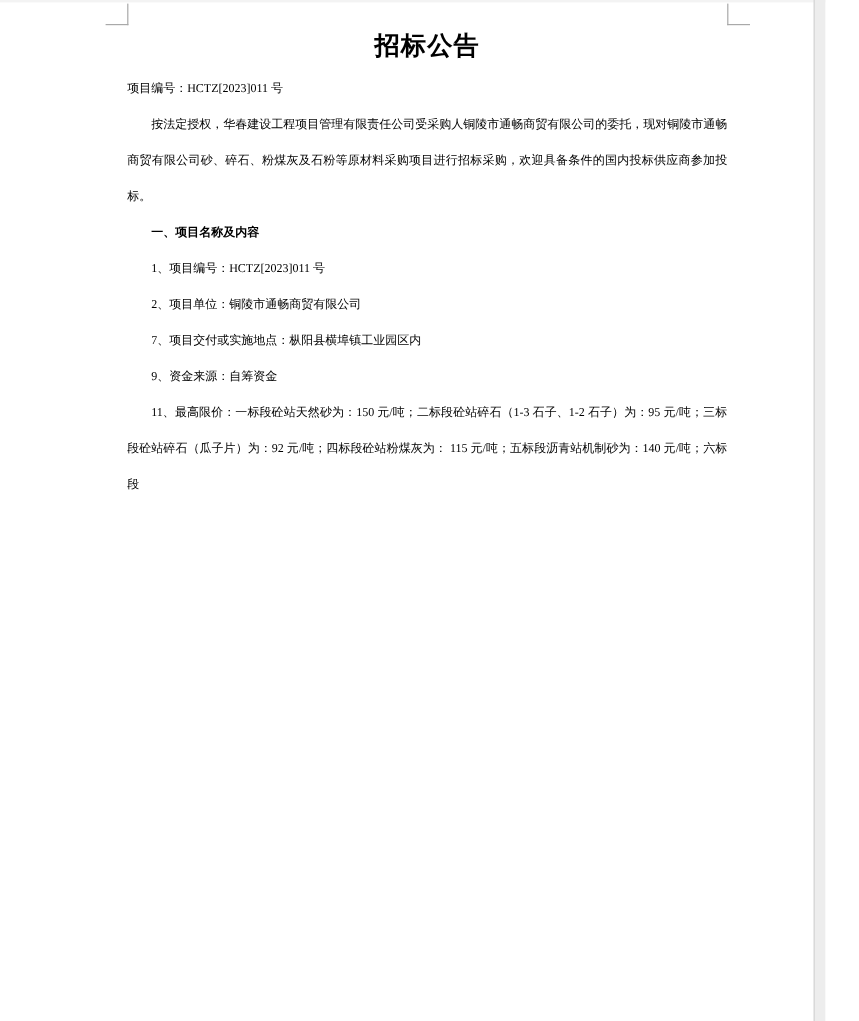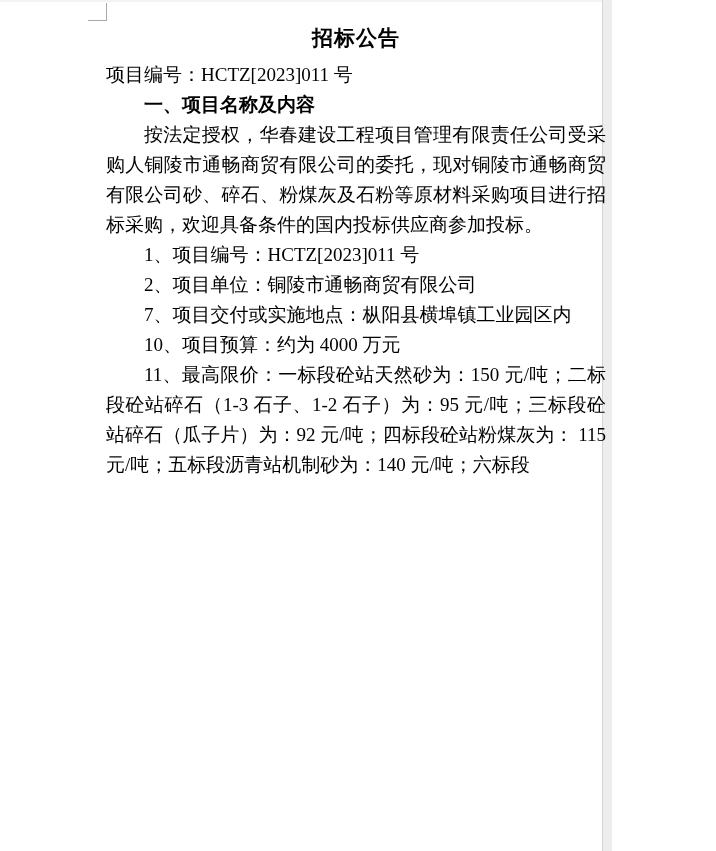--- a/index.html
+++ b/index.html
@@ -1,49 +1,49 @@
 <!DOCTYPE html>
 <html><head>
 <meta charset="utf-8">
 <style>
   html,body{margin:0;padding:0;background:#ffffff;}
   .screen{
-    position:relative;width:612px;height:851px;background:#ffffff;overflow:hidden;
+    position:relative;width:688px;height:851px;background:#ffffff;overflow:hidden;
     font-family:"Liberation Serif","DejaVu Serif",serif;color:#000000;
   }
   .top-edge{position:absolute;top:0;left:0;right:0;height:2px;background:#f3f3f3;}
   .crop-mark{position:absolute;top:3px;width:18px;height:17px;}
   .crop-mark.tl{left:88px;border-right:1px solid #a9a9a9;border-bottom:1px solid #a9a9a9;}
   .crop-mark.tr{left:606px;border-left:1px solid #a9a9a9;border-bottom:1px solid #a9a9a9;}
   .scroll-strip{position:absolute;top:0;right:0;width:9px;height:851px;background:#ededed;border-left:1px solid #d4d4d4;}
   .content{position:absolute;left:106px;top:0;width:500px;}
   .doc-title{
     margin:0 0 7px 0;padding-top:23px;height:30px;line-height:30px;
     font-size:21px;font-weight:bold;text-align:center;letter-spacing:1px;
   }
   p.line{
-    margin:0;font-size:19px;line-height:30px;text-align:justify;
+    margin:0;font-size:10px;line-height:30px;text-align:justify;
     text-indent:2em;word-break:break-all;
   }
   p.line.no-indent{text-indent:0;}
   p.line.heading{font-weight:bold;}
 </style>
 </head>
 <body>
 
 <div class="screen">
   <div class="top-edge"></div>
   <div class="crop-mark tl"></div>
   <div class="crop-mark tr"></div>
   <div class="scroll-strip"></div>
 
   <div class="content">
     <h1 class="doc-title">招标公告</h1>
     <p class="line no-indent">项目编号：HCTZ[2023]011 号</p>
+    <p class="line">按法定授权，华春建设工程项目管理有限责任公司受采购人铜陵市通畅商贸有限公司的委托，现对铜陵市通畅商贸有限公司砂、碎石、粉煤灰及石粉等原材料采购项目进行招标采购，欢迎具备条件的国内投标供应商参加投标。</p>
     <p class="line heading">一、项目名称及内容</p>
-    <p class="line">按法定授权，华春建设工程项目管理有限责任公司受采购人铜陵市通畅商贸有限公司的委托，现对铜陵市通畅商贸有限公司砂、碎石、粉煤灰及石粉等原材料采购项目进行招标采购，欢迎具备条件的国内投标供应商参加投标。</p>
     <p class="line">1、项目编号：HCTZ[2023]011 号</p>
     <p class="line">2、项目单位：铜陵市通畅商贸有限公司</p>
     <p class="line">7、项目交付或实施地点：枞阳县横埠镇工业园区内</p>
-    <p class="line">10、项目预算：约为 4000 万元</p>
+    <p class="line">9、资金来源：自筹资金</p>
     <p class="line">11、最高限价：一标段砼站天然砂为：150 元/吨；二标段砼站碎石（1-3 石子、1-2 石子）为：95 元/吨；三标段砼站碎石（瓜子片）为：92 元/吨；四标段砼站粉煤灰为： 115 元/吨；五标段沥青站机制砂为：140 元/吨；六标段</p>
   </div>
 </div>
 
 </body></html>

